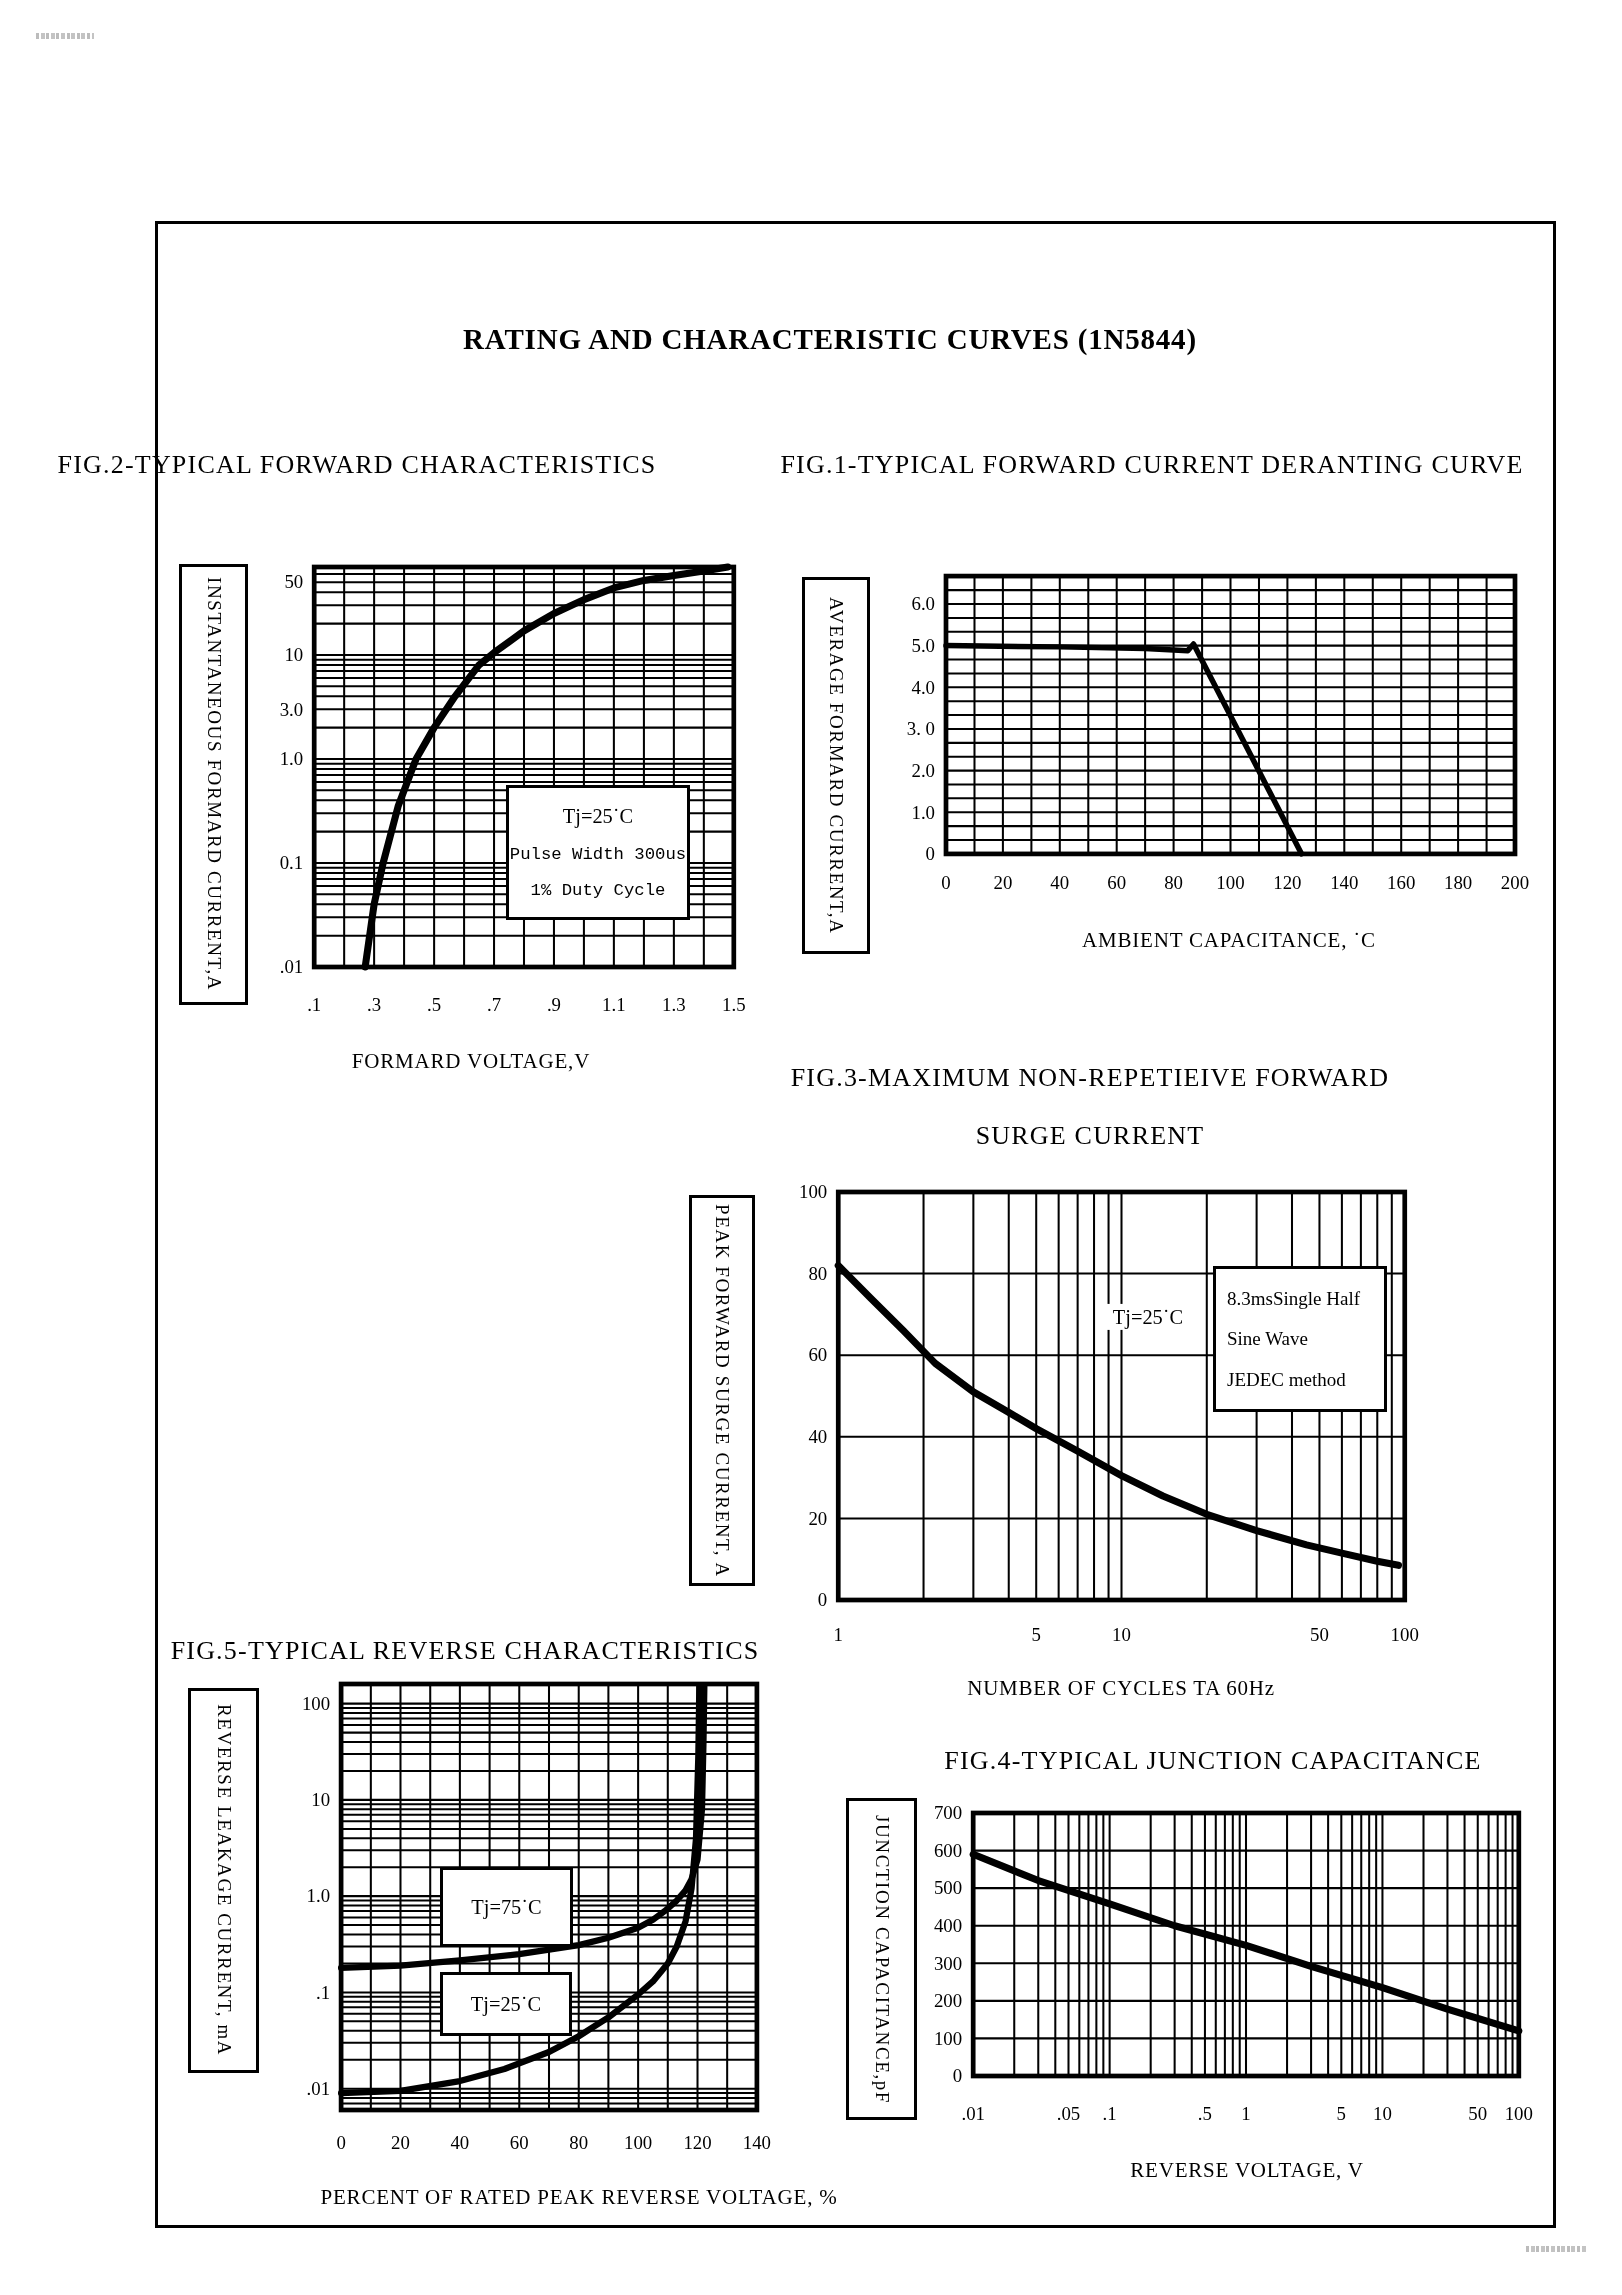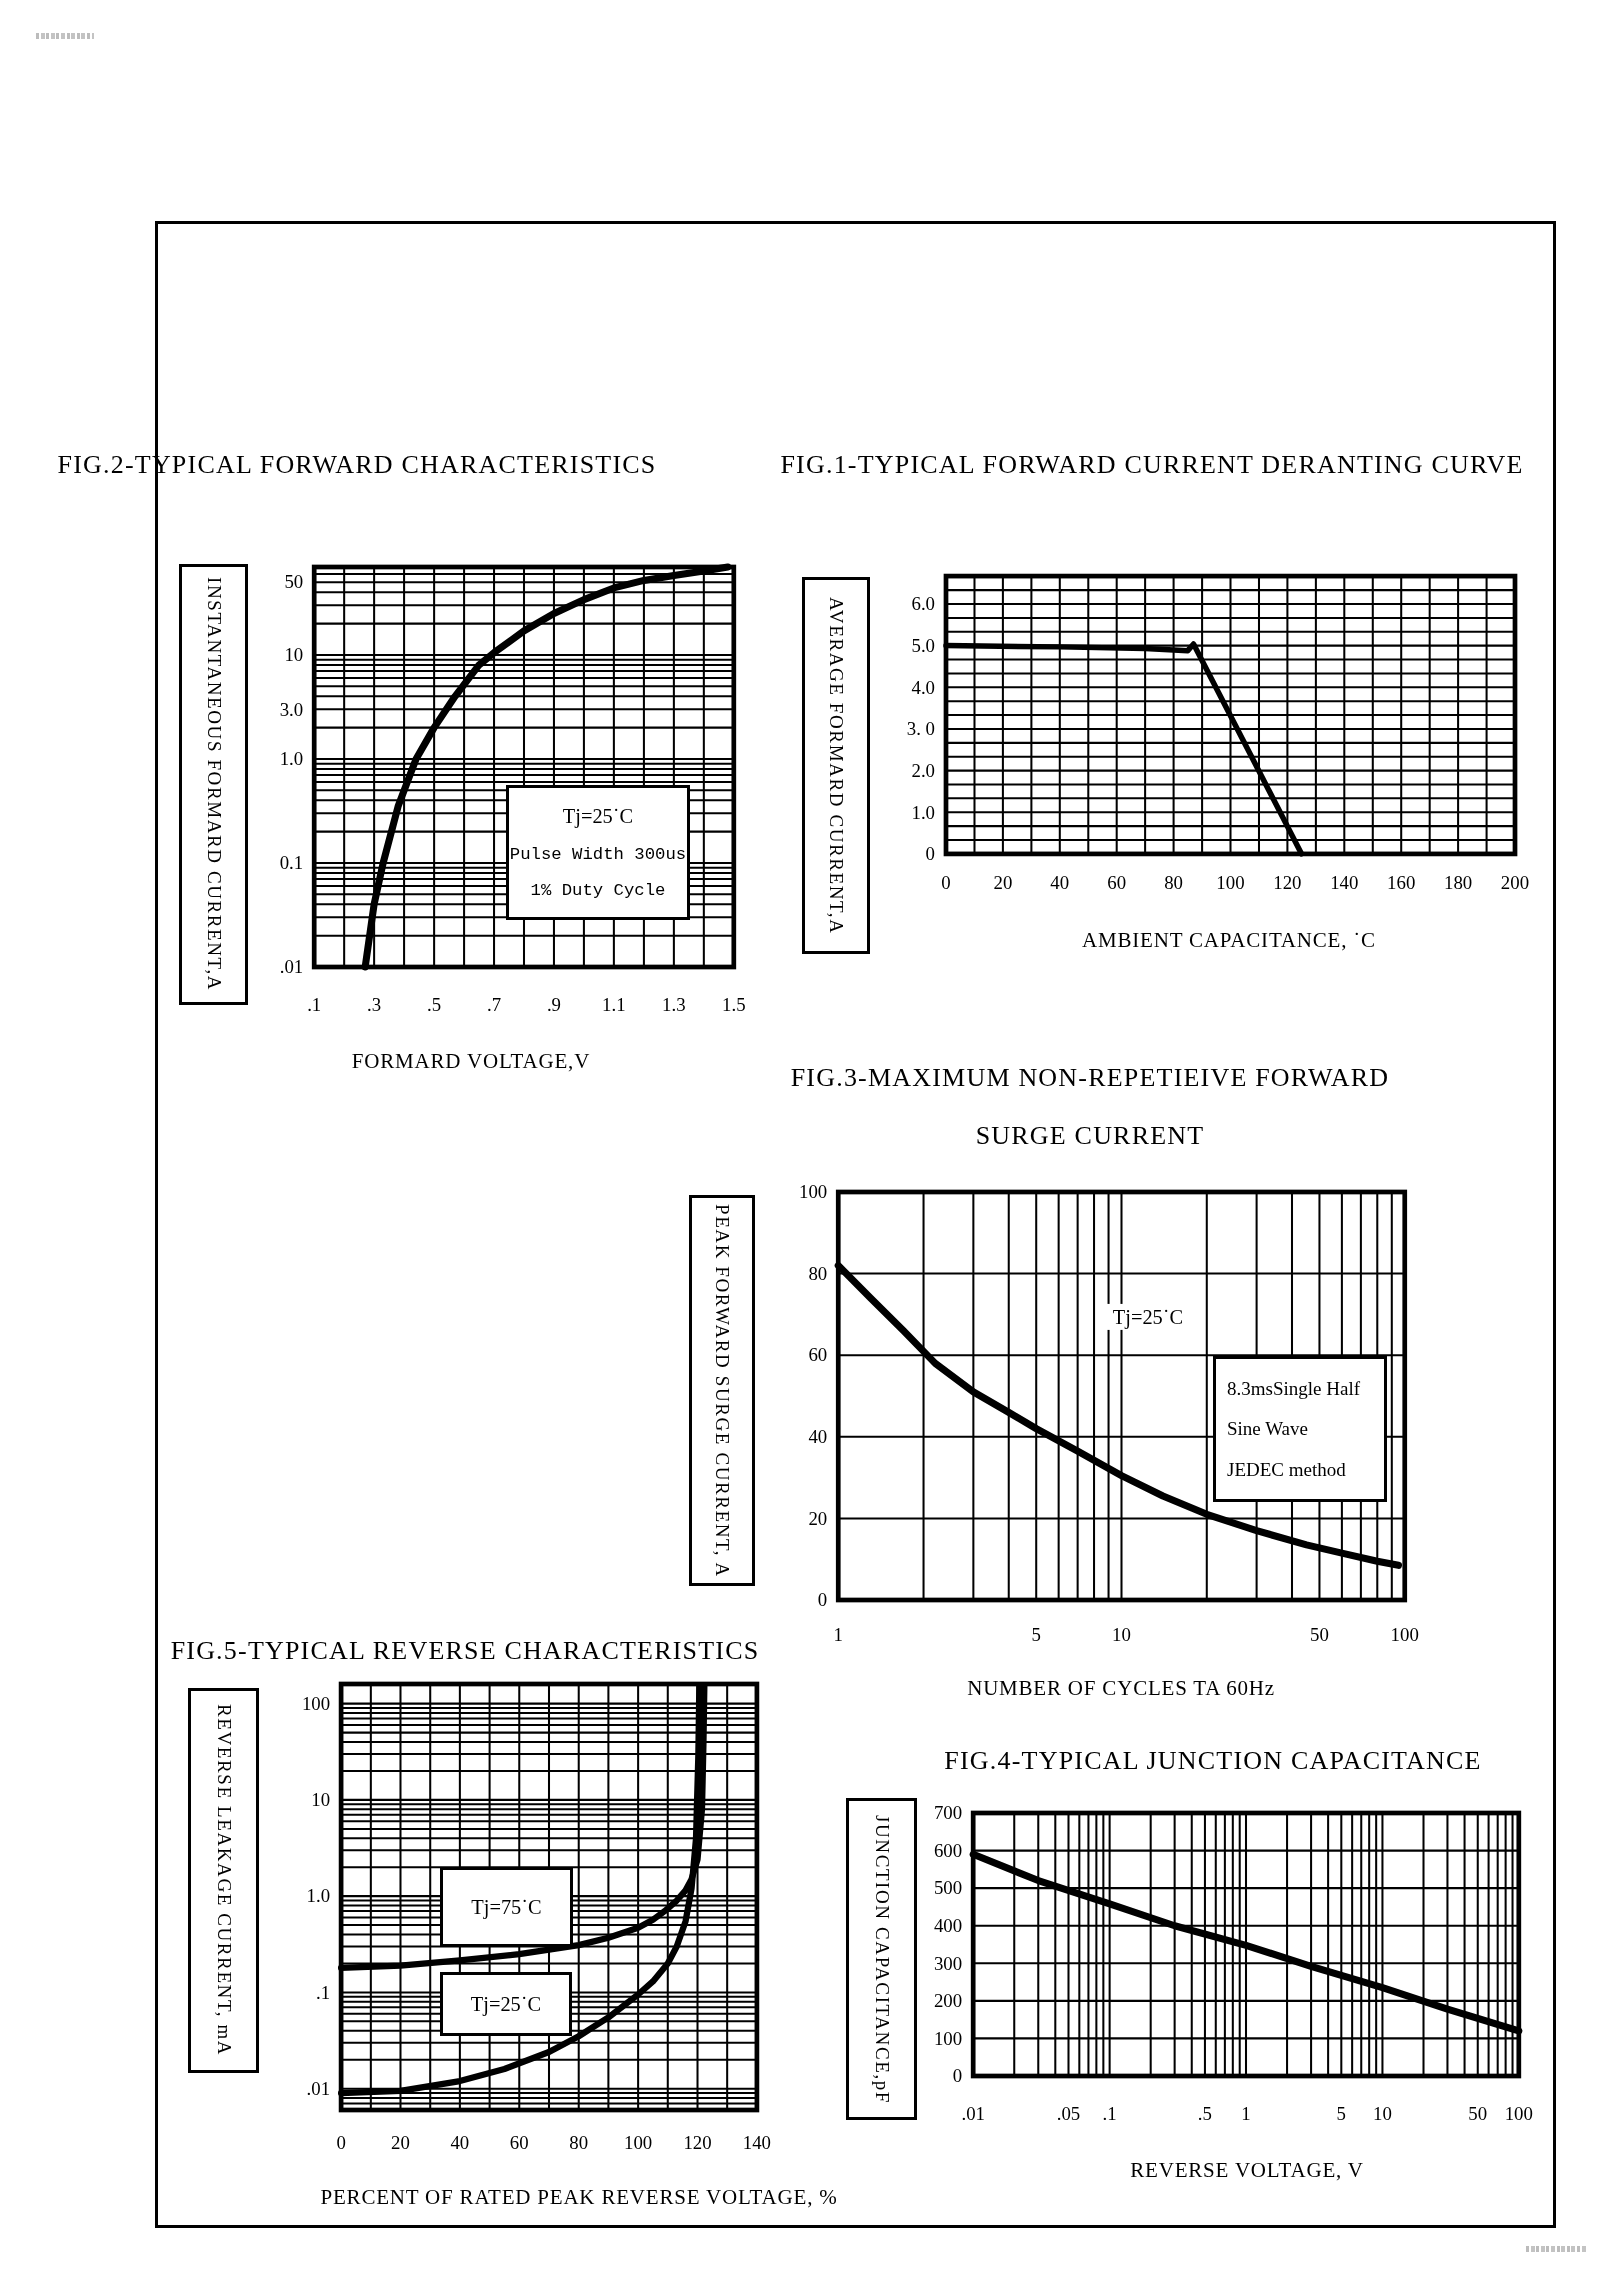--- a/index.html
+++ b/index.html
@@ -89,20 +89,21 @@
 </head>
 <body>
 
 <div class="page">
 
   <div class="watermark" style="left:36px;top:33px;width:58px;"></div>
   <div class="watermark" style="left:1526px;top:2246px;width:61px;"></div>
 
   <div class="page-border" style="left:155px;top:221px;width:1401px;height:2007px;"></div>
 
+  <div class="main-title" style="left:830px;top:339px;">RATING AND CHARACTERISTIC CURVES (1N5844)</div>
 
   <div class="fig-heading" style="left:357px;top:465px;">FIG.2-TYPICAL FORWARD CHARACTERISTICS</div>
   <div class="ylabel-box" style="left:179px;top:564px;width:69px;height:441px;">
     <span>INSTANTANEOUS FORMARD CURRENT,A</span>
   </div>
   <div class="plot" id="plot-fig2" style="left:314px;top:567px;width:420px;height:400px;">
       <svg viewBox="0 0 535 510" width="420" height="400">
         <g stroke="#000" stroke-width="2.6">
           <line x1="0.0" y1="0" x2="0.0" y2="510"></line>
           <line x1="38.2" y1="0" x2="38.2" y2="510"></line>
@@ -296,21 +297,21 @@
         <text x="722.0" y="572" text-anchor="middle" font-family="&quot;Liberation Serif&quot;,&quot;DejaVu Serif&quot;,serif" font-size="24" fill="#000">100</text>
         <text x="-14" y="8.0" text-anchor="end" font-family="&quot;Liberation Serif&quot;,&quot;DejaVu Serif&quot;,serif" font-size="24" fill="#000">100</text>
         <text x="-14" y="112.0" text-anchor="end" font-family="&quot;Liberation Serif&quot;,&quot;DejaVu Serif&quot;,serif" font-size="24" fill="#000">80</text>
         <text x="-14" y="216.0" text-anchor="end" font-family="&quot;Liberation Serif&quot;,&quot;DejaVu Serif&quot;,serif" font-size="24" fill="#000">60</text>
         <text x="-14" y="320.0" text-anchor="end" font-family="&quot;Liberation Serif&quot;,&quot;DejaVu Serif&quot;,serif" font-size="24" fill="#000">40</text>
         <text x="-14" y="424.0" text-anchor="end" font-family="&quot;Liberation Serif&quot;,&quot;DejaVu Serif&quot;,serif" font-size="24" fill="#000">20</text>
         <text x="-14" y="528.0" text-anchor="end" font-family="&quot;Liberation Serif&quot;,&quot;DejaVu Serif&quot;,serif" font-size="24" fill="#000">0</text>
       </svg>
     </div>
   <div class="free-label" style="left:1148px;top:1317px;">Tj=25˙C</div>
-  <div class="note-box left" style="left:1213px;top:1356px;width:174px;height:146px;">
+  <div class="note-box left" style="left:1213px;top:1266px;width:174px;height:146px;">
     <div class="note-serif-sm">8.3msSingle Half</div>
     <div class="note-serif-sm">Sine Wave</div>
     <div class="note-serif-sm">JEDEC method</div>
   </div>
   <div class="axis-title" style="left:1121px;top:1688px;">NUMBER OF CYCLES TA 60Hz</div>
 
   <div class="fig-heading" style="left:465px;top:1651px;">FIG.5-TYPICAL REVERSE CHARACTERISTICS</div>
   <div class="ylabel-box" style="left:188px;top:1688px;width:71px;height:385px;">
     <span>REVERSE LEAKAGE CURRENT, mA</span>
   </div>

